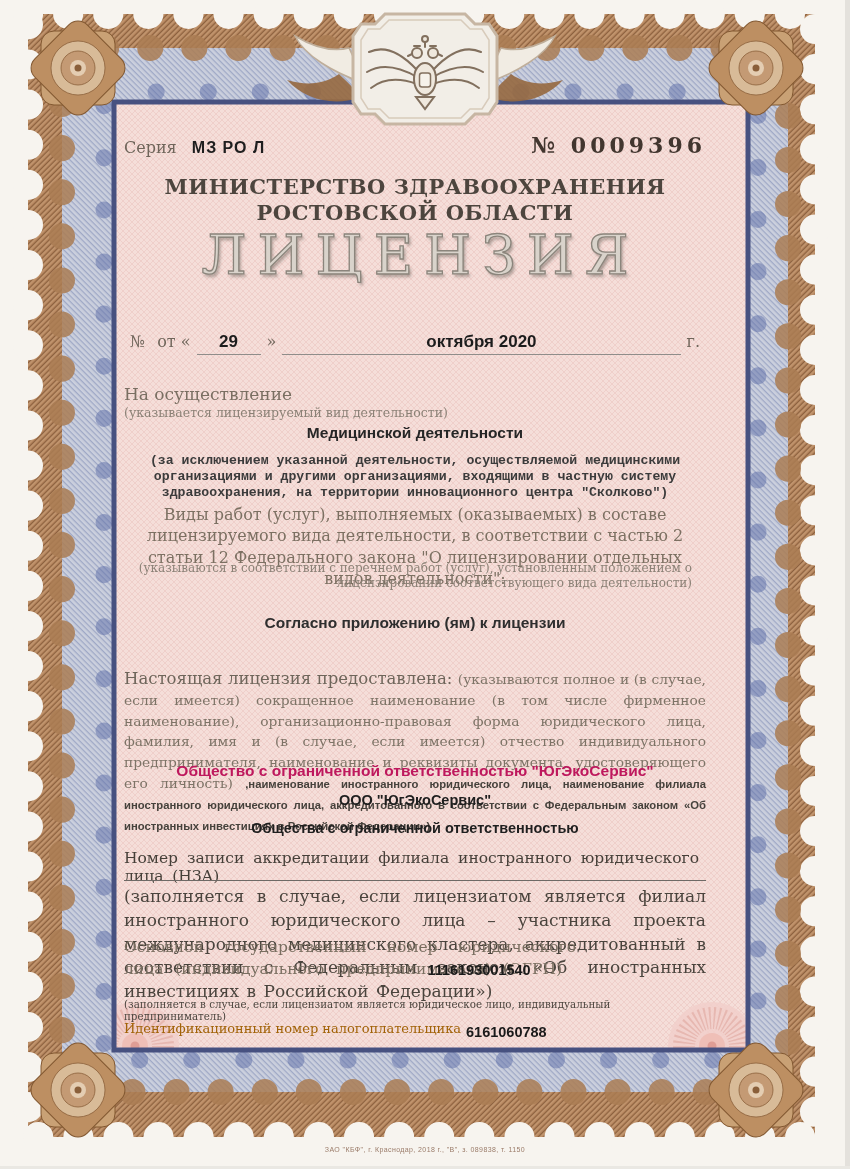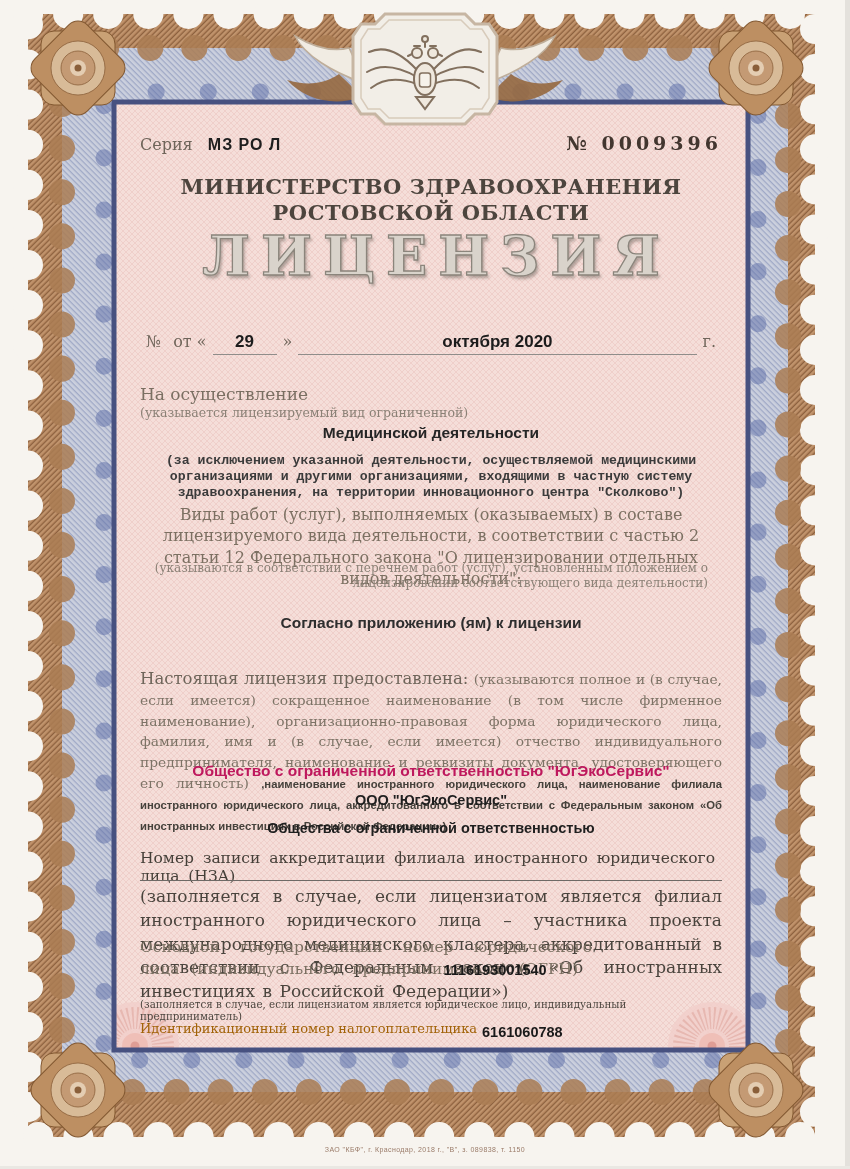--- a/index.html
+++ b/index.html
@@ -2,32 +2,32 @@
 <html><head>
 <meta charset="utf-8">
 <style>
   html,body{margin:0;padding:0;background:#efede9;}
   .page{position:relative;width:850px;height:1169px;background:#f7f4ef;overflow:hidden;
         font-family:"DejaVu Serif",serif;color:#5c534a;}
   .borderSvg{position:absolute;left:0;top:0;width:850px;height:1169px;}
   .scan-edge-right{position:absolute;right:0;top:0;width:5px;height:1169px;background:#e4e1dc;}
   .scan-edge-bottom{position:absolute;left:0;bottom:0;width:850px;height:3px;background:#eae8e3;}
 
-  .content{position:absolute;left:114px;top:102px;width:634px;height:948px;}
+  .content{position:absolute;left:98px;top:102px;width:634px;height:948px;}
   .blk{position:absolute;left:26px;right:26px;}
 
   
   .serial-row{top:30px;display:flex;justify-content:space-between;align-items:baseline;}
   .serial-label{font-size:16px;color:#6f655a;}
   .serial-value{font-family:"Liberation Sans",sans-serif;font-weight:700;font-size:16px;color:#1e1e1e;letter-spacing:1px;margin-left:10px;}
-  .doc-number{font-size:19px;font-weight:700;color:#42362f;letter-spacing:4px;text-align:center;}
+  .doc-number{font-size:22px;font-weight:700;color:#42362f;letter-spacing:4px;text-align:center;}
 
   .ministry{top:72px;text-align:center;font-weight:700;font-size:21px;line-height:1.22;color:#4d453e;letter-spacing:.5px;}
 
-  .title{top:122px;text-align:center;font-size:54px;font-weight:700;letter-spacing:11px;padding-left:11px;
+  .title{top:122px;text-align:center;font-size:54px;font-weight:400;letter-spacing:11px;padding-left:11px;
          color:#d9d3cb;-webkit-text-stroke:1.3px #8b857c;
          text-shadow:2px 3px 3px rgba(104,96,88,.5);}
 
   
   .numline{top:230px;display:flex;align-items:baseline;font-size:16px;color:#6f655a;}
   .numline .val{font-family:"Liberation Sans",sans-serif;font-weight:700;font-size:17px;color:#1c1c1c;
                 text-align:center;border-bottom:1.4px solid #8f8d8a;padding-bottom:2px;}
   .numline .lbl{white-space:nowrap;padding:0 6px;}
   .u1{flex:1.55;} .u2{width:64px;} .u3{flex:1.12;}
 
@@ -206,21 +206,21 @@
     <div class="blk numline">
       <span class="lbl">№</span>
       <span class="lbl">от «</span>
       <span class="val u2">29</span>
       <span class="lbl">»</span>
       <span class="val u3">октября 2020</span>
       <span class="lbl">г.</span>
     </div>
 
     <div class="blk na-osushch">На осуществление</div>
-    <div class="blk na-hint">(указывается лицензируемый вид ограниченной)</div>
+    <div class="blk na-hint">(указывается лицензируемый вид деятельности)</div>
     <div class="blk activity">Медицинской деятельности</div>
 
     <div class="blk exception">(за исключением указанной деятельности, осуществляемой медицинскими организациями и другими организациями, входящими в частную систему здравоохранения, на территории инновационного центра "Сколково")</div>
     <div class="blk vidy">Виды работ (услуг), выполняемых (оказываемых) в составе лицензируемого вида деятельности, в соответствии с частью 2 статьи 12 Федерального закона "О лицензировании отдельных видов деятельности":</div>
     <div class="blk vidy-hint">(указываются в соответствии с перечнем работ (услуг), установленным положением о лицензировании соответствующего вида деятельности)</div>
 
     <div class="blk soglasno">Согласно приложению (ям) к лицензии</div>
 
     <div class="blk granted">
       <span class="lead">Настоящая лицензия предоставлена: </span>

